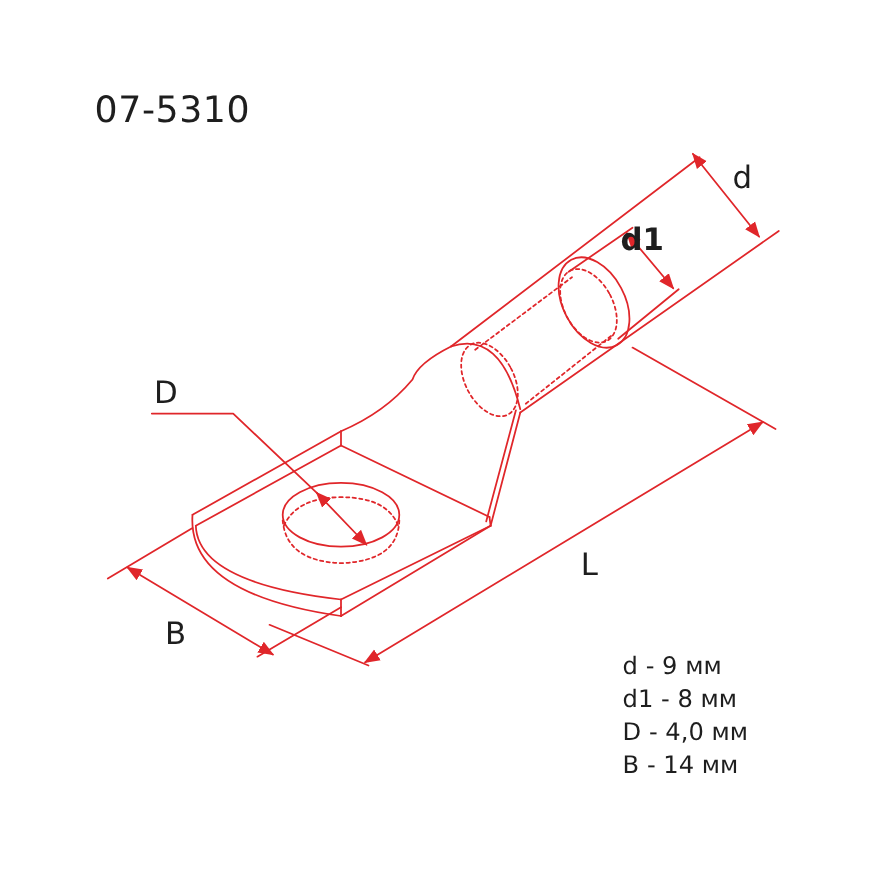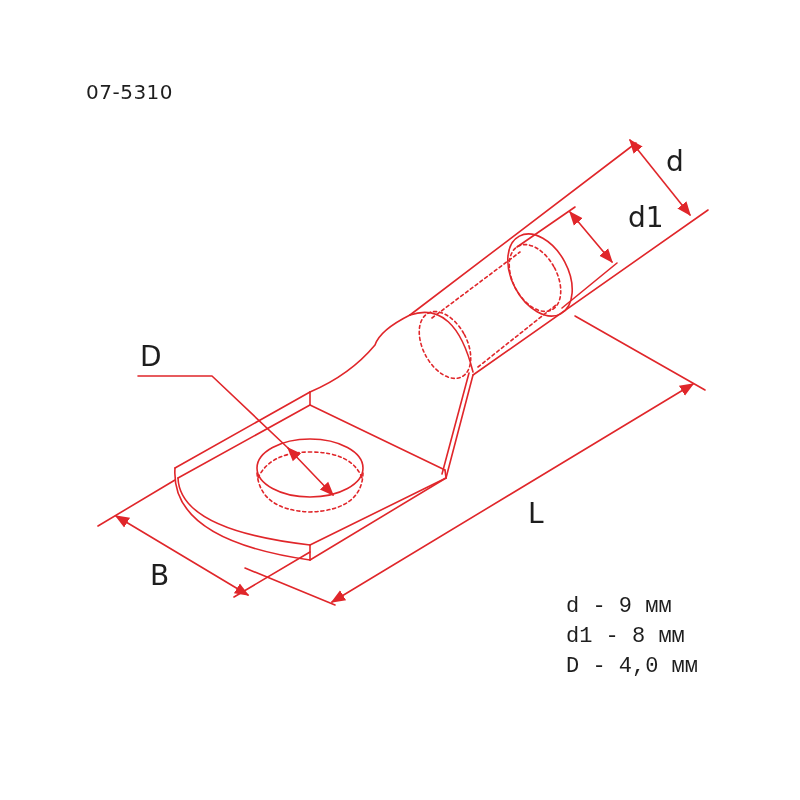--- a/index.html
+++ b/index.html
@@ -1,21 +1,21 @@
 <!DOCTYPE html>
 <html><head>
   <meta charset="utf-8">
   <style>
     html, body { margin: 0; padding: 0; background: #ffffff; }
     body { width: 800px; height: 800px; position: relative; overflow: hidden;
            font-family: "DejaVu Sans", "Liberation Sans", sans-serif; color: #1e1e1e; }
-    .code { position: absolute; left: 86px; top: 80px; font-size: 20px; letter-spacing: 0.5px; }
+    .code { position: absolute; left: 86px; top: 80px; font-size: 33px; letter-spacing: 0.5px; }
     svg.drawing { position: absolute; left: 0; top: 0; }
     .dim-label { position: absolute; font-size: 28px; line-height: 1; }
-    .specs { position: absolute; left: 566px; top: 592px; font-size: 22px; line-height: 30px; font-family: Liberation Mono, monospace; }
+    .specs { position: absolute; left: 566px; top: 592px; font-size: 22px; line-height: 30px; }
     .spec-row { white-space: nowrap; }
   </style>
 </head>
 <body>
 
 <div class="code">07-5310</div>
 
 <svg class="drawing" width="800" height="800" viewBox="0 0 800 800">
   <defs>
     <marker id="arr" viewBox="0 0 10 10" refX="9" refY="5" markerWidth="9" markerHeight="9" orient="auto-start-reverse">
@@ -75,22 +75,23 @@
       <line x1="332" y1="602" x2="693" y2="384" marker-start="url(#arr)" marker-end="url(#arr)"></line>
 
       <line x1="98" y1="526" x2="175" y2="480"></line>
       <line x1="234" y1="597" x2="310" y2="552"></line>
       <line x1="116" y1="516" x2="248" y2="595" marker-start="url(#arr)" marker-end="url(#arr)"></line>
     </g>
   </g>
 </svg>
 
 <div class="dim-label" style="left:666px; top:148px;">d</div>
-<div class="dim-label" style="left:628px; top:204px;">d1</div>
+<div class="dim-label" style="left:564px; top:204px;font-weight:bold;">d1</div>
 <div class="dim-label" style="left:140px; top:343px;">D</div>
 <div class="dim-label" style="left:528px; top:500px;">L</div>
 <div class="dim-label" style="left:150px; top:562px;">B</div>
 
 <div class="specs">
   <div class="spec-row">d - 9 мм</div>
   <div class="spec-row">d1 - 8 мм</div>
   <div class="spec-row">D - 4,0 мм</div>
+  <div class="spec-row">B - 14 мм</div>
 </div>
 
 </body></html>

